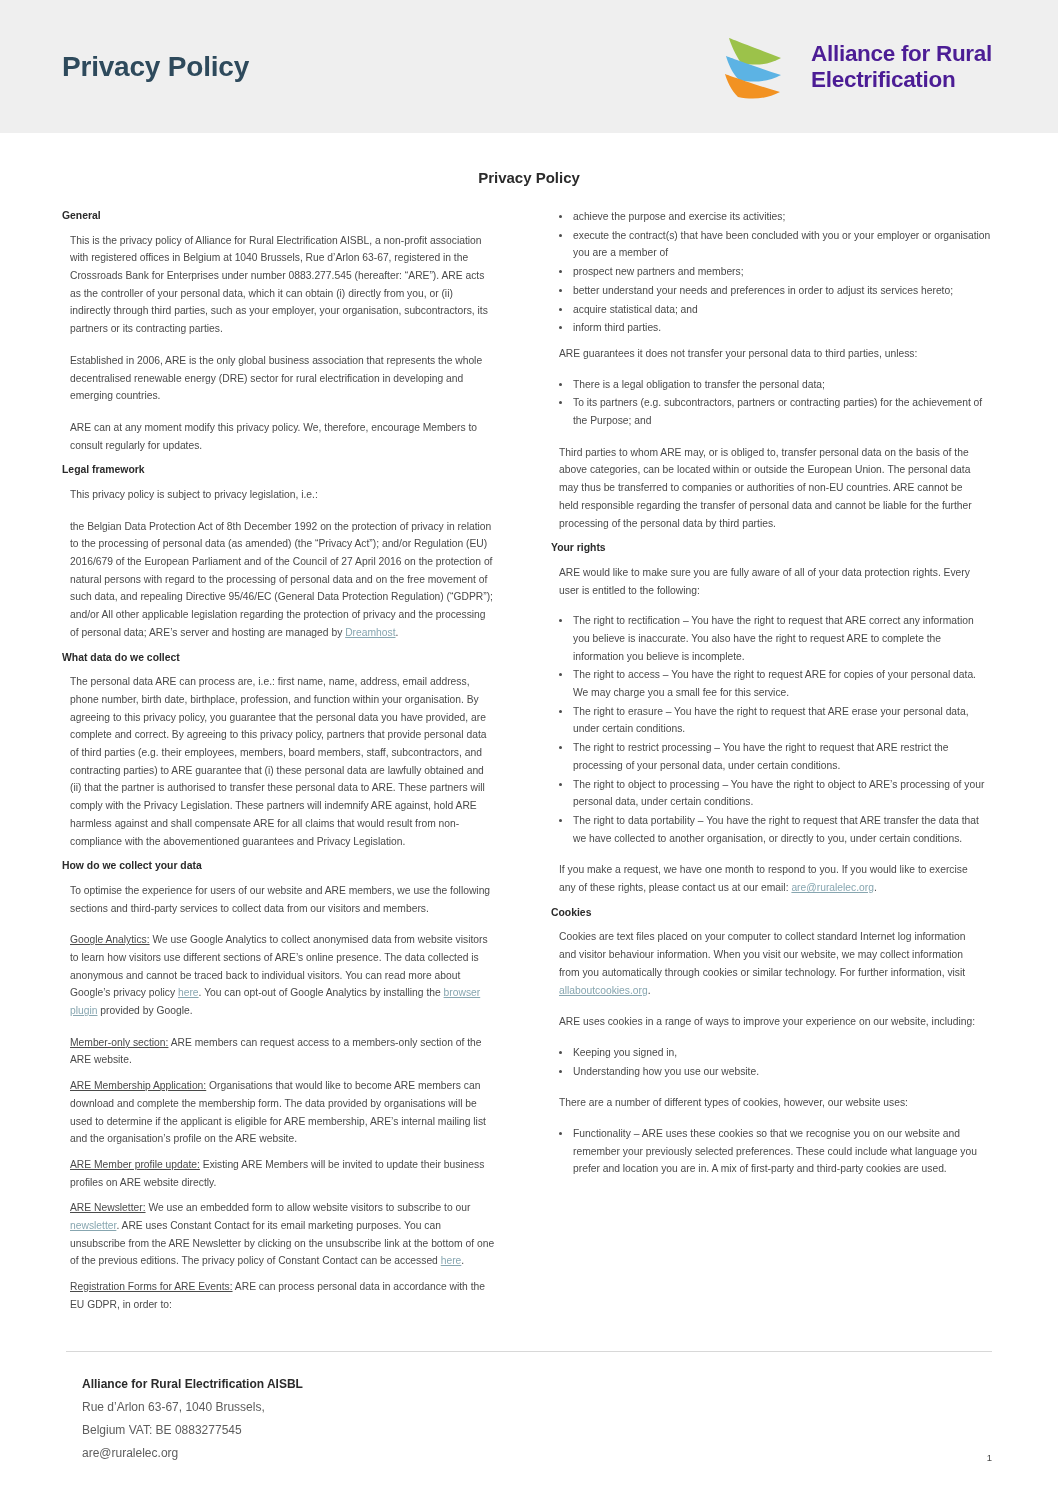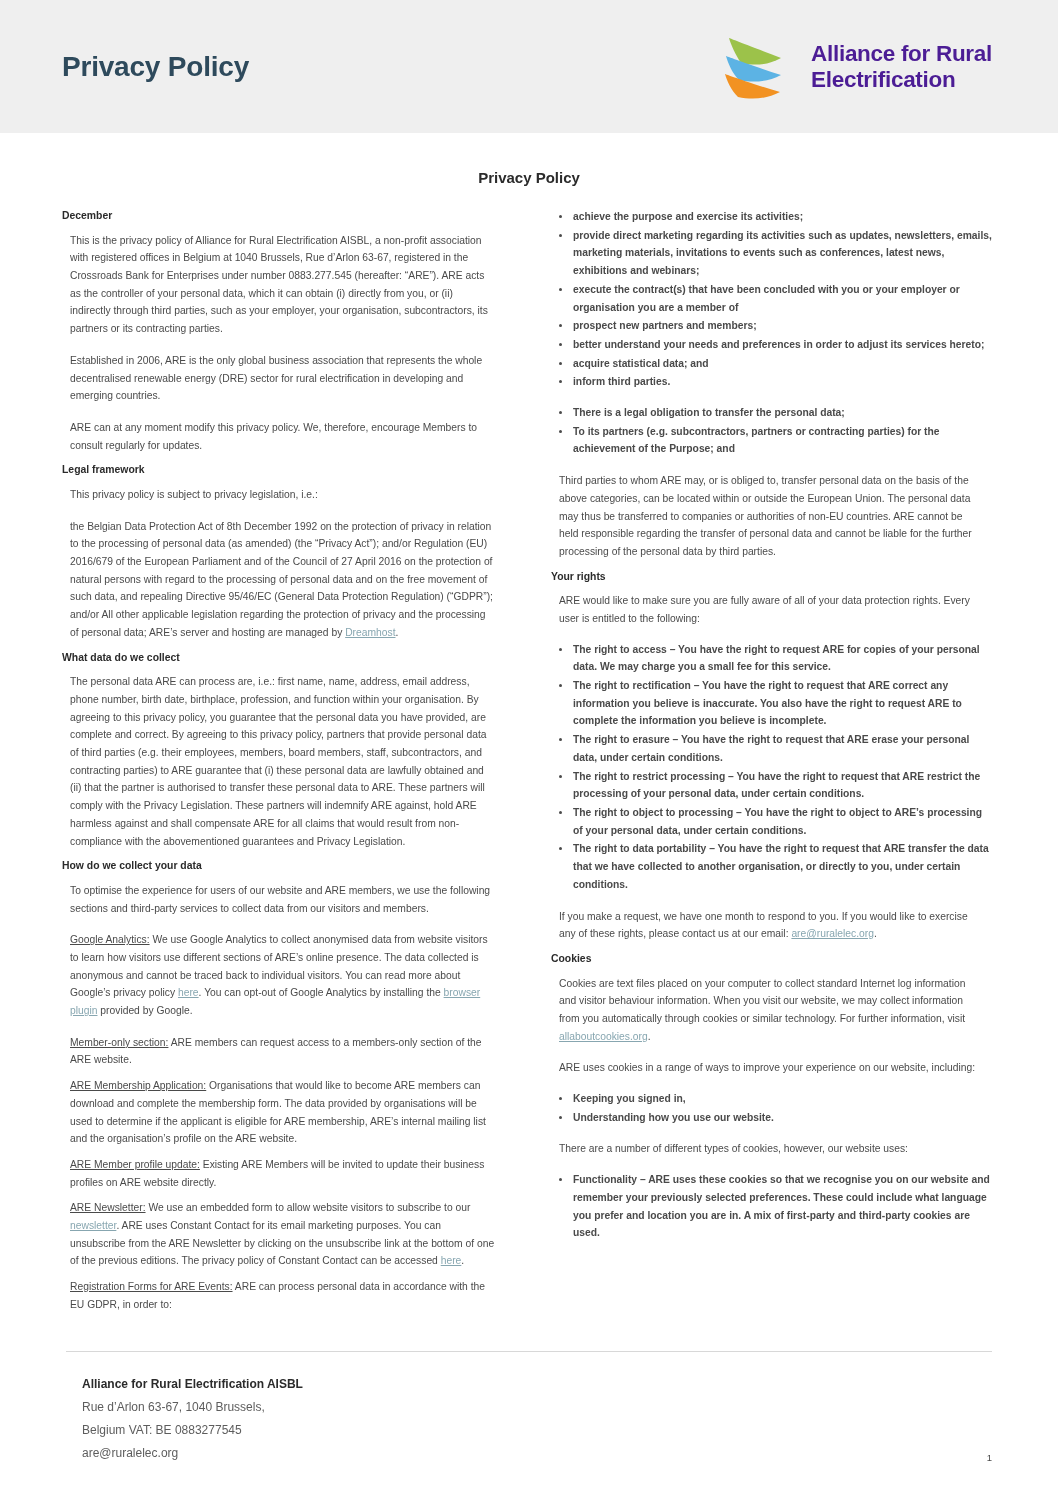--- a/index.html
+++ b/index.html
@@ -84,21 +84,20 @@
     padding: 0;
     margin: 13px 0 0 0;
   }
   ul.bullets li {
     position: relative;
     padding-left: 22px;
     font-size: 10.3px;
     line-height: 1.72;
     color: #4a4a4a;
     margin-bottom: 1px;
-    font-weight: bold;
   }
   ul.bullets li::before {
     content: "";
     position: absolute;
     left: 8px;
     top: 7px;
     width: 3px;
     height: 3px;
     border-radius: 50%;
     background: #4a4a4a;
@@ -159,21 +158,21 @@
     </div>
   </div>
 </div>
 
 <div class="doc-title">Privacy Policy</div>
 
 <div class="columns">
 
   <div class="col">
 
-    <h3 class="sec">December</h3>
+    <h3 class="sec">General</h3>
     <p class="body">This is the privacy policy of Alliance for Rural Electrification AISBL, a non-profit association with registered offices in Belgium at 1040 Brussels, Rue d’Arlon 63-67, registered in the Crossroads Bank for Enterprises under number 0883.277.545 (hereafter: “ARE”). ARE acts as the controller of your personal data, which it can obtain (i) directly from you, or (ii) indirectly through third parties, such as your employer, your organisation, subcontractors, its partners or its contracting parties.</p>
     <p class="body">Established in 2006, ARE is the only global business association that represents the whole decentralised renewable energy (DRE) sector for rural electrification in developing and emerging countries.</p>
     <p class="body">ARE can at any moment modify this privacy policy. We, therefore, encourage Members to consult regularly for updates.</p>
 
     <h3 class="sec sec-gap">Legal framework</h3>
     <p class="body">This privacy policy is subject to privacy legislation, i.e.:</p>
     <p class="body"><span>the Belgian Data Protection Act of 8th December 1992 on the protection of privacy in relation to the processing of personal data (as amended) (the “Privacy Act”); and/or Regulation (EU) 2016/679 of the European Parliament and of the Council of 27 April 2016 on the protection of natural persons with regard to the processing of personal data and on the free movement of such data, and repealing Directive 95/46/EC (General Data Protection Regulation) (“GDPR”); and/or All other applicable legislation regarding the protection of privacy and the processing of personal data; ARE’s server and hosting are managed by </span><a class="lnk" href="#">Dreamhost</a><span>.</span></p>
 
     <h3 class="sec sec-gap">What data do we collect</h3>
     <p class="body">The personal data ARE can process are, i.e.: first name, name, address, email address, phone number, birth date, birthplace, profession, and function within your organisation. By agreeing to this privacy policy, you guarantee that the personal data you have provided, are complete and correct. By agreeing to this privacy policy, partners that provide personal data of third parties (e.g. their employees, members, board members, staff, subcontractors, and contracting parties) to ARE guarantee that (i) these personal data are lawfully obtained and (ii) that the partner is authorised to transfer these personal data to ARE. These partners will comply with the Privacy Legislation. These partners will indemnify ARE against, hold ARE harmless against and shall compensate ARE for all claims that would result from non-compliance with the abovementioned guarantees and Privacy Legislation.</p>
@@ -192,39 +191,39 @@
     <p class="body tight"><span class="uline">ARE Newsletter:</span><span> We use an embedded form to allow website visitors to subscribe to our </span><a class="lnk" href="#">newsletter</a><span>. ARE uses Constant Contact for its email marketing purposes. You can unsubscribe from the ARE Newsletter by clicking on the unsubscribe link at the bottom of one of the previous editions. The privacy policy of Constant Contact can be accessed </span><a class="lnk" href="#">here</a><span>.</span></p>
 
     <p class="body tight"><span class="uline">Registration Forms for ARE Events:</span><span> ARE can process personal data in accordance with the EU GDPR, in order to:</span></p>
 
   </div>
 
   <div class="col">
 
     <ul class="bullets" style="margin-top:0">
       <li>achieve the purpose and exercise its activities;</li>
-      <li>provide direct marketing regarding its activities such as updates, newsletters, emails, marketing materials, invitations to events such as conferences, latest news, exhibitions and webinars;</li>
       <li>execute the contract(s) that have been concluded with you or your employer or organisation you are a member of</li>
       <li>prospect new partners and members;</li>
       <li>better understand your needs and preferences in order to adjust its services hereto;</li>
       <li>acquire statistical data; and</li>
       <li>inform third parties.</li>
     </ul>
 
+    <p class="body">ARE guarantees it does not transfer your personal data to third parties, unless:</p>
     <ul class="bullets">
       <li>There is a legal obligation to transfer the personal data;</li>
       <li>To its partners (e.g. subcontractors, partners or contracting parties) for the achievement of the Purpose; and</li>
     </ul>
     <p class="body" style="margin-top:14px">Third parties to whom ARE may, or is obliged to, transfer personal data on the basis of the above categories, can be located within or outside the European Union. The personal data may thus be transferred to companies or authorities of non-EU countries. ARE cannot be held responsible regarding the transfer of personal data and cannot be liable for the further processing of the personal data by third parties.</p>
 
     <h3 class="sec sec-gap">Your rights</h3>
     <p class="body">ARE would like to make sure you are fully aware of all of your data protection rights. Every user is entitled to the following:</p>
     <ul class="bullets">
+      <li>The right to rectification – You have the right to request that ARE correct any information you believe is inaccurate. You also have the right to request ARE to complete the information you believe is incomplete.</li>
       <li>The right to access – You have the right to request ARE for copies of your personal data. We may charge you a small fee for this service.</li>
-      <li>The right to rectification – You have the right to request that ARE correct any information you believe is inaccurate. You also have the right to request ARE to complete the information you believe is incomplete.</li>
       <li>The right to erasure – You have the right to request that ARE erase your personal data, under certain conditions.</li>
       <li>The right to restrict processing – You have the right to request that ARE restrict the processing of your personal data, under certain conditions.</li>
       <li>The right to object to processing – You have the right to object to ARE’s processing of your personal data, under certain conditions.</li>
       <li>The right to data portability – You have the right to request that ARE transfer the data that we have collected to another organisation, or directly to you, under certain conditions.</li>
     </ul>
     <p class="body" style="margin-top:14px"><span>If you make a request, we have one month to respond to you. If you would like to exercise any of these rights, please contact us at our email: </span><a class="lnk" href="#">are@ruralelec.org</a><span>.</span></p>
 
     <h3 class="sec sec-gap">Cookies</h3>
     <p class="body"><span>Cookies are text files placed on your computer to collect standard Internet log information and visitor behaviour information. When you visit our website, we may collect information from you automatically through cookies or similar technology. For further information, visit </span><a class="lnk" href="#">allaboutcookies.org</a><span>.</span></p>
     <p class="body">ARE uses cookies in a range of ways to improve your experience on our website, including:</p>

